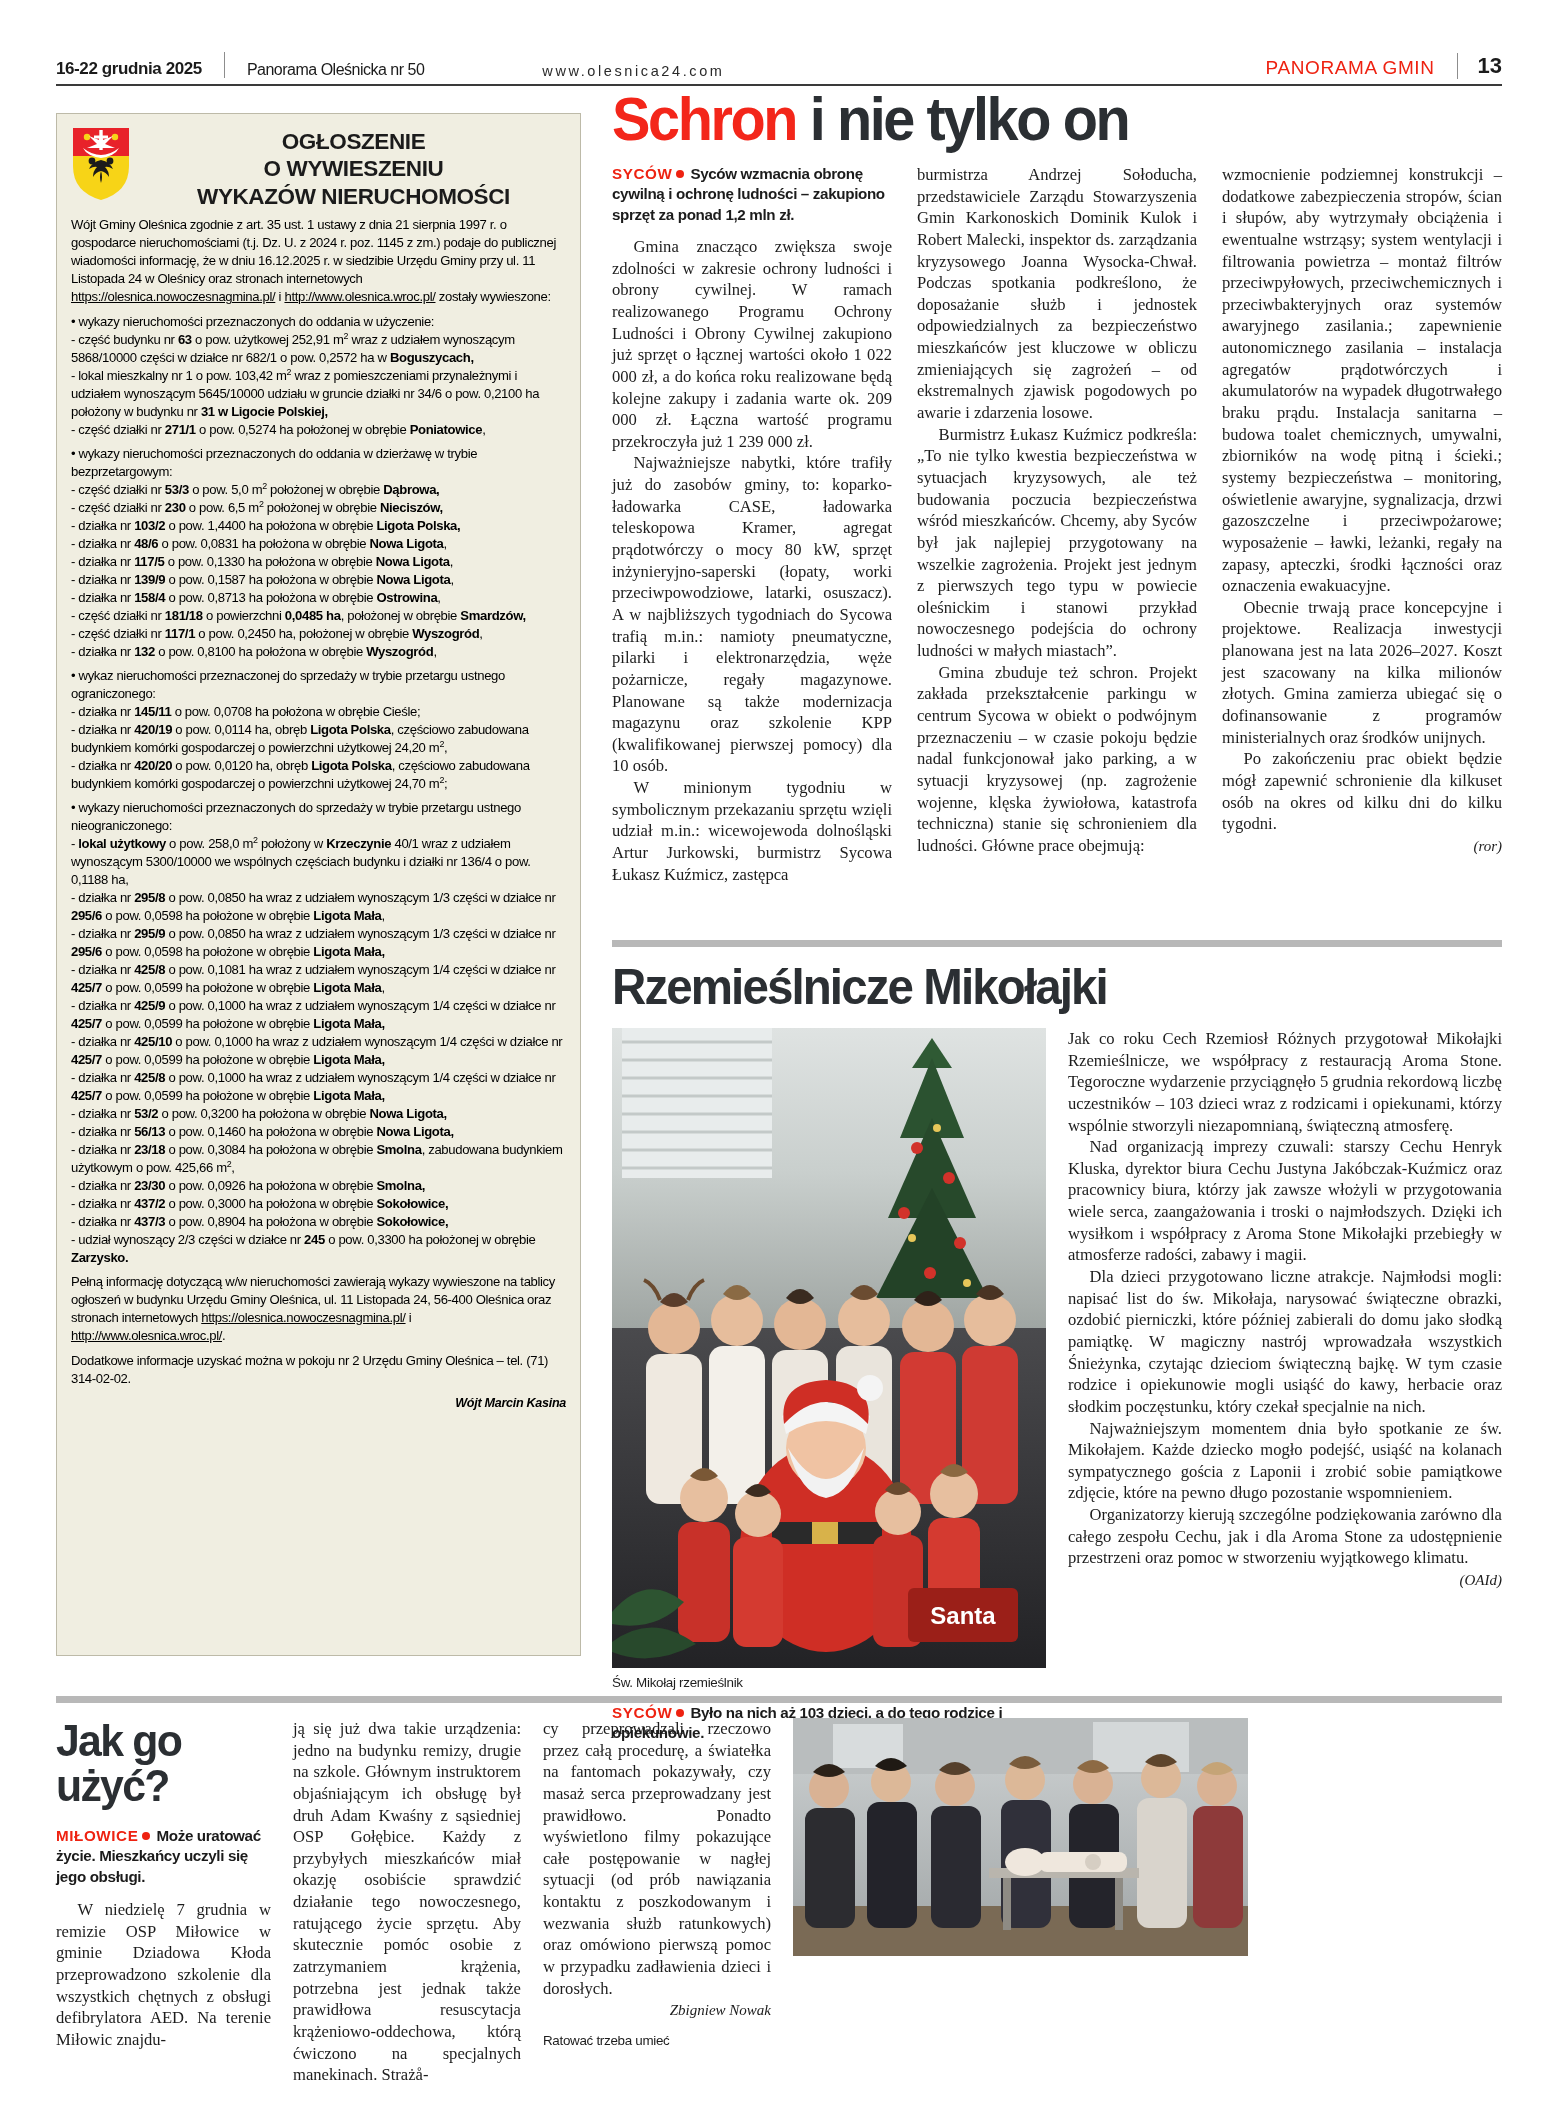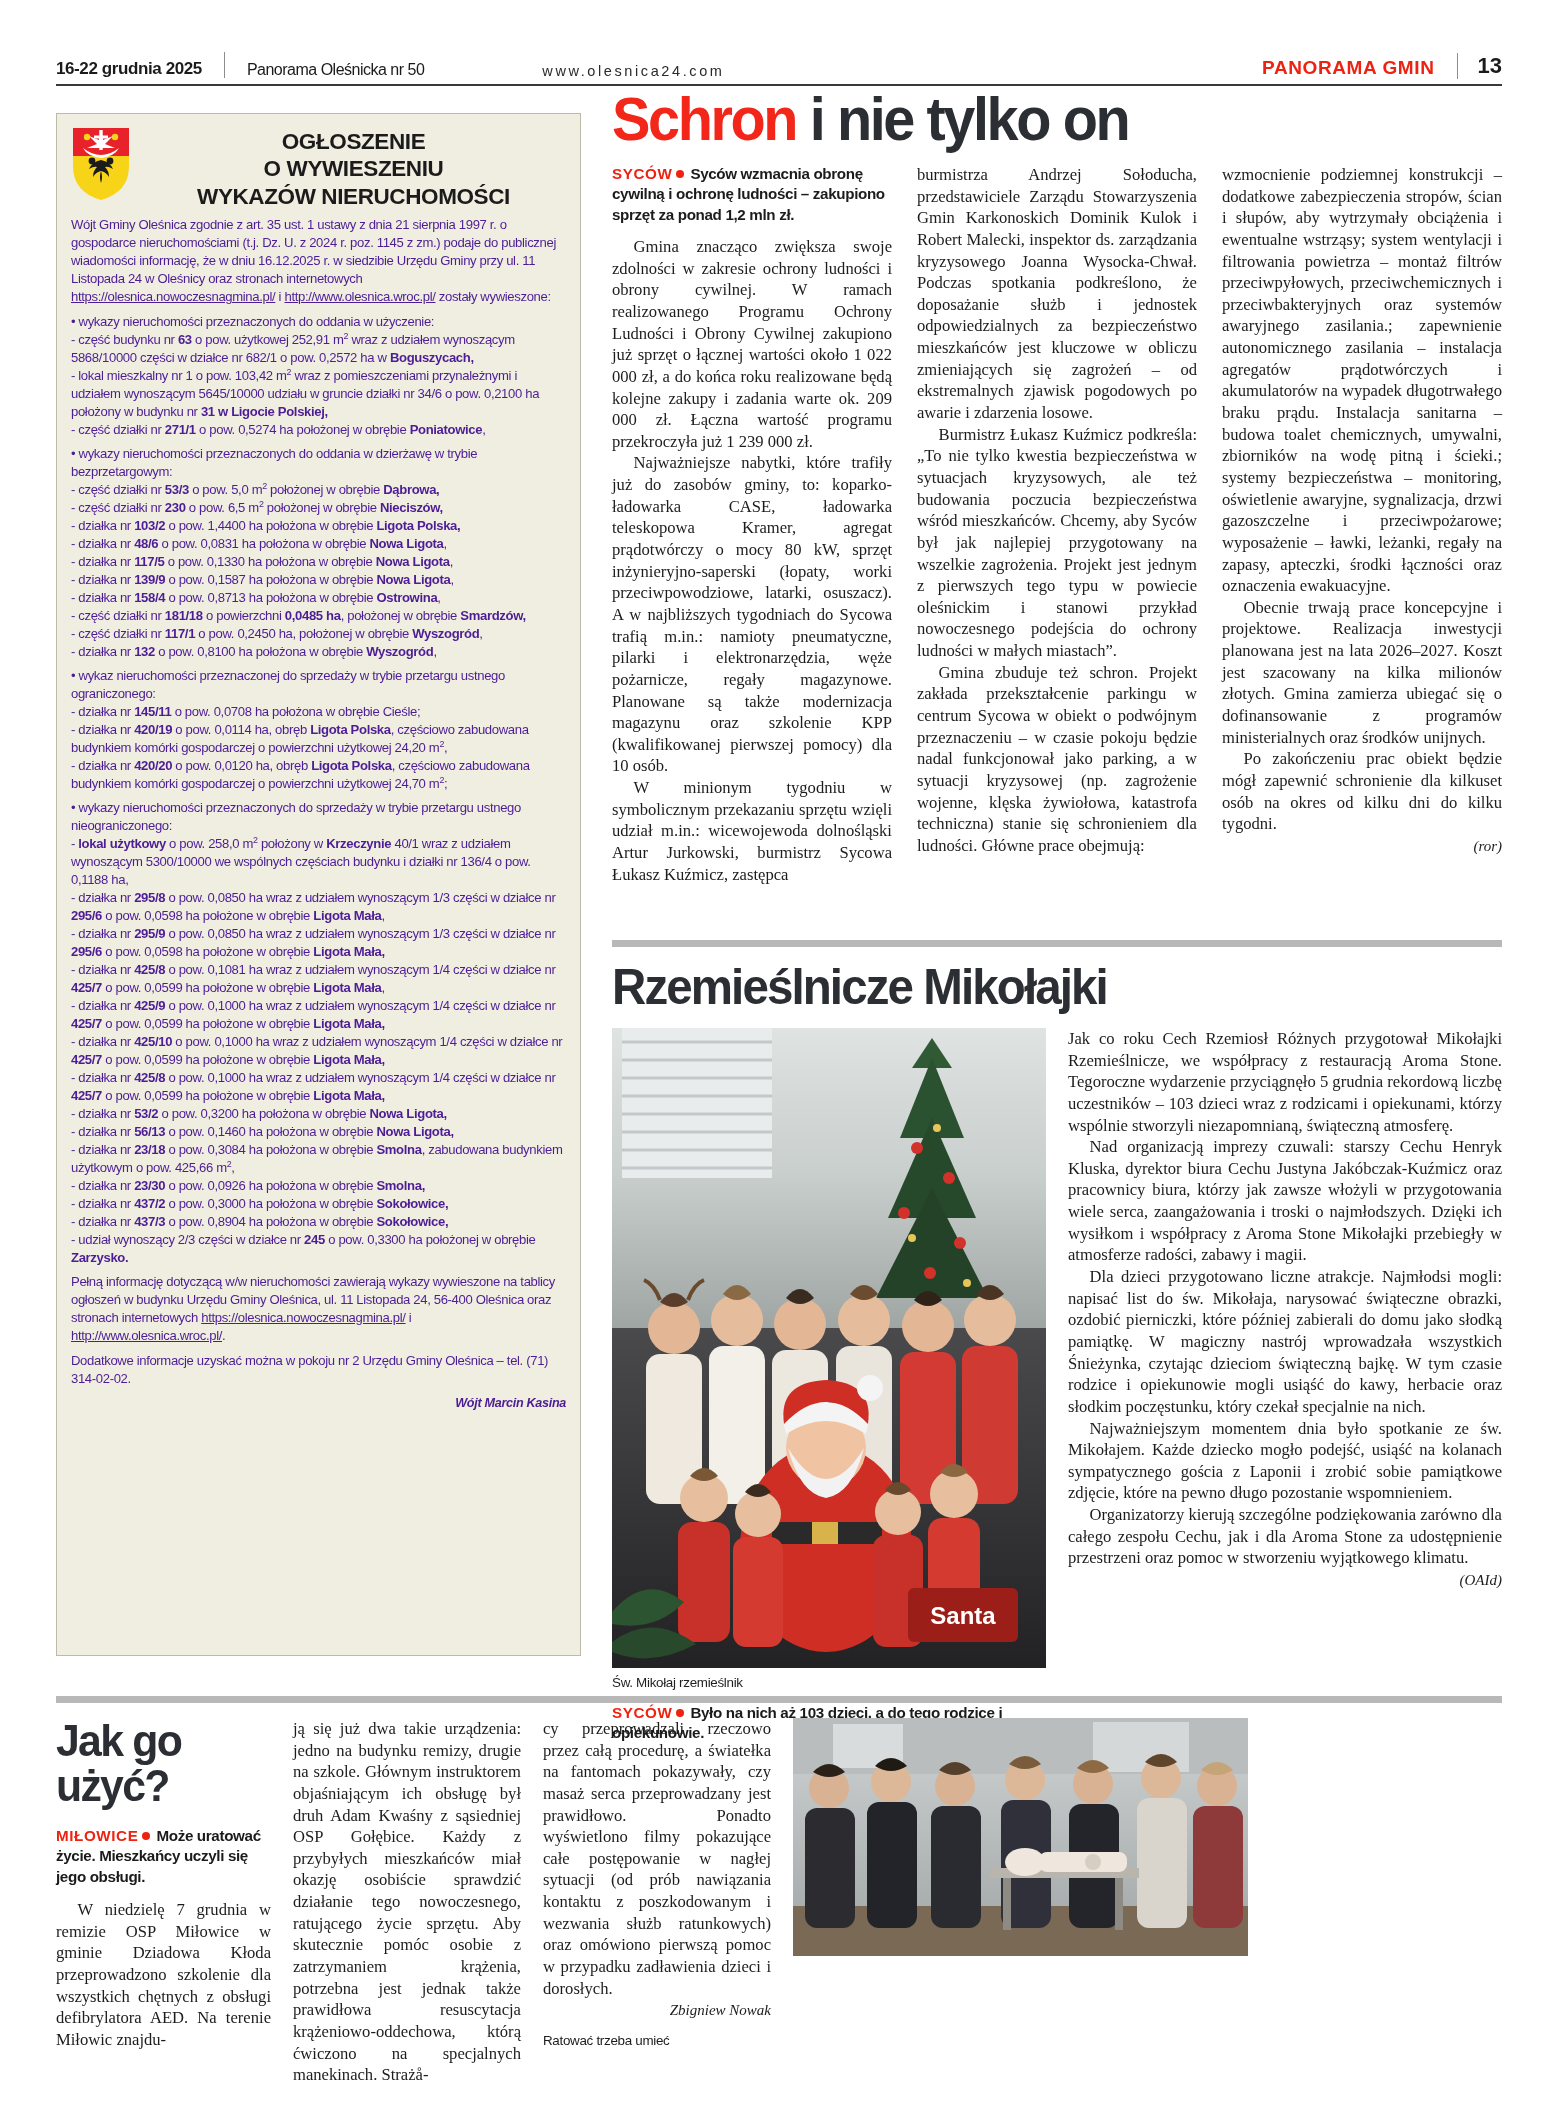--- a/index.html
+++ b/index.html
@@ -58,21 +58,21 @@
     color: #2a2a2a;
     margin-left: 118px;
   }
   .mh-right {
     margin-left: auto;
     display: flex;
     align-items: flex-end;
   }
   .mh-section {
     font-family: "Liberation Sans", sans-serif;
-    font-weight: bold;
+    font-weight: normal;
     font-size: 19px;
     letter-spacing: 0.6px;
     color: #ee2211;
   }
   .mh-sep2 {
     width: 1px; background: #8d8d8d;
     height: 26px;
     margin: 0 20px 0 22px;
   }
   .mh-pagenum {
@@ -109,21 +109,21 @@
     line-height: 1.22;
     letter-spacing: -0.4px;
     color: #1b1b1b;
     padding-top: 2px;
   }
   .ad-body {
     font-family: "Liberation Sans", sans-serif;
     font-size: 13.1px;
     line-height: 1.375;
     letter-spacing: -0.35px;
-    color: #4c1d95;
+    color: #000000;
     text-align: left;
   }
   .ad-body p { margin: 0 0 7px 0; }
   .ad-body .li { margin: 0; }
   .ad-body .grp { margin-bottom: 6px; }
   .ad-body b { font-weight: bold; }
   .ad-body u, .ad-body .lnk { text-decoration: underline; }
   .ad-sign {
     text-align: right;
     font-family: "Liberation Sans", sans-serif;

